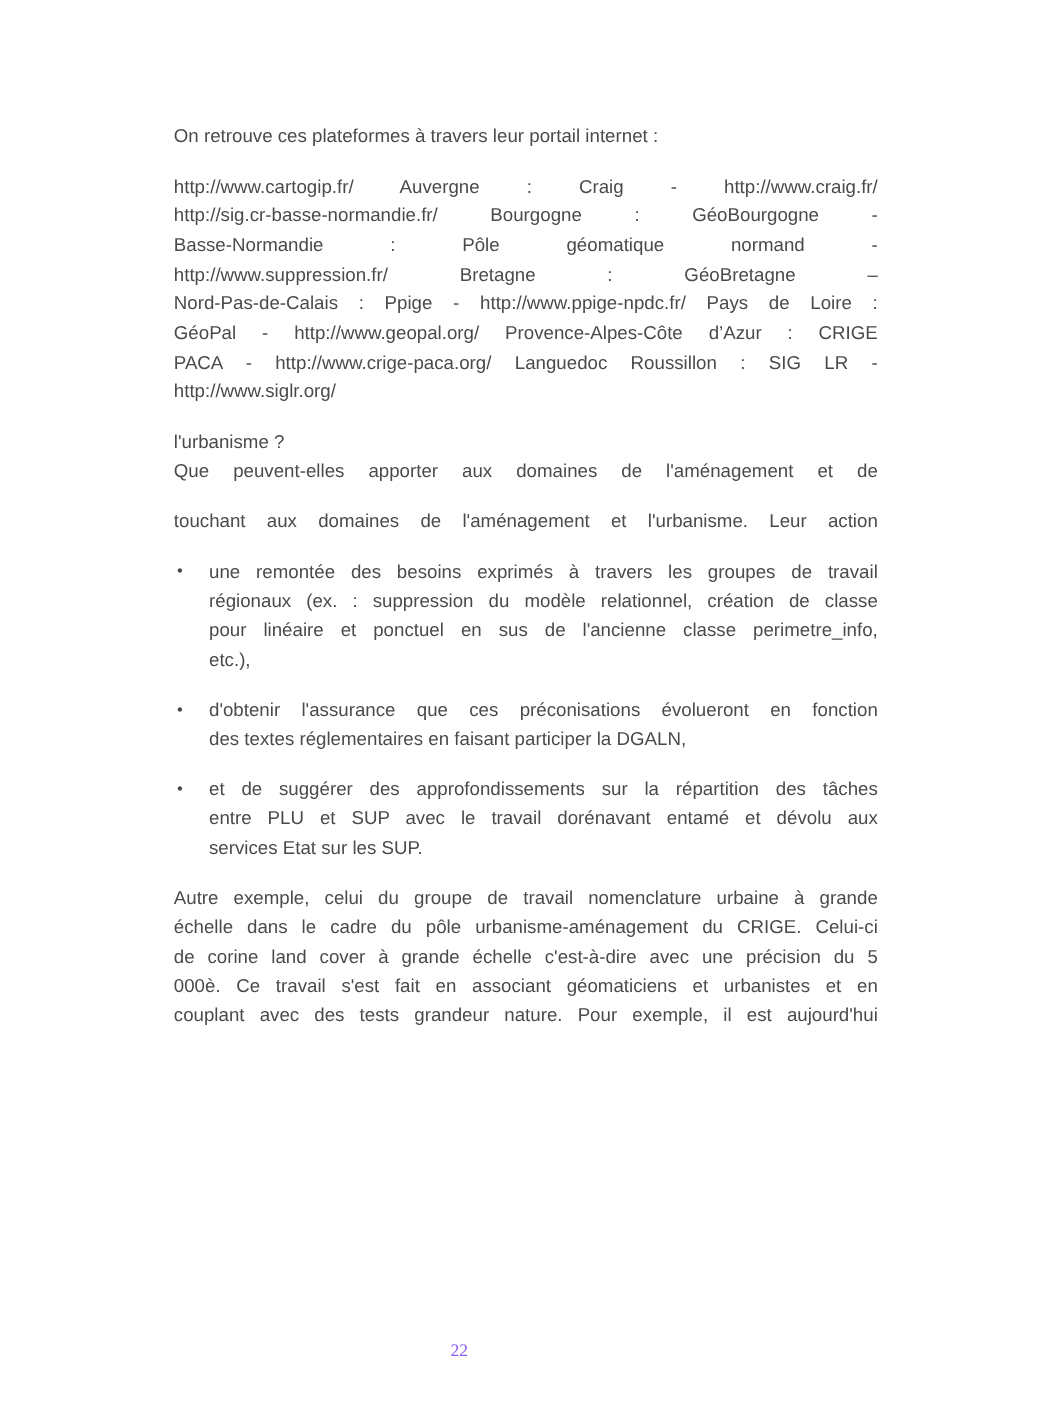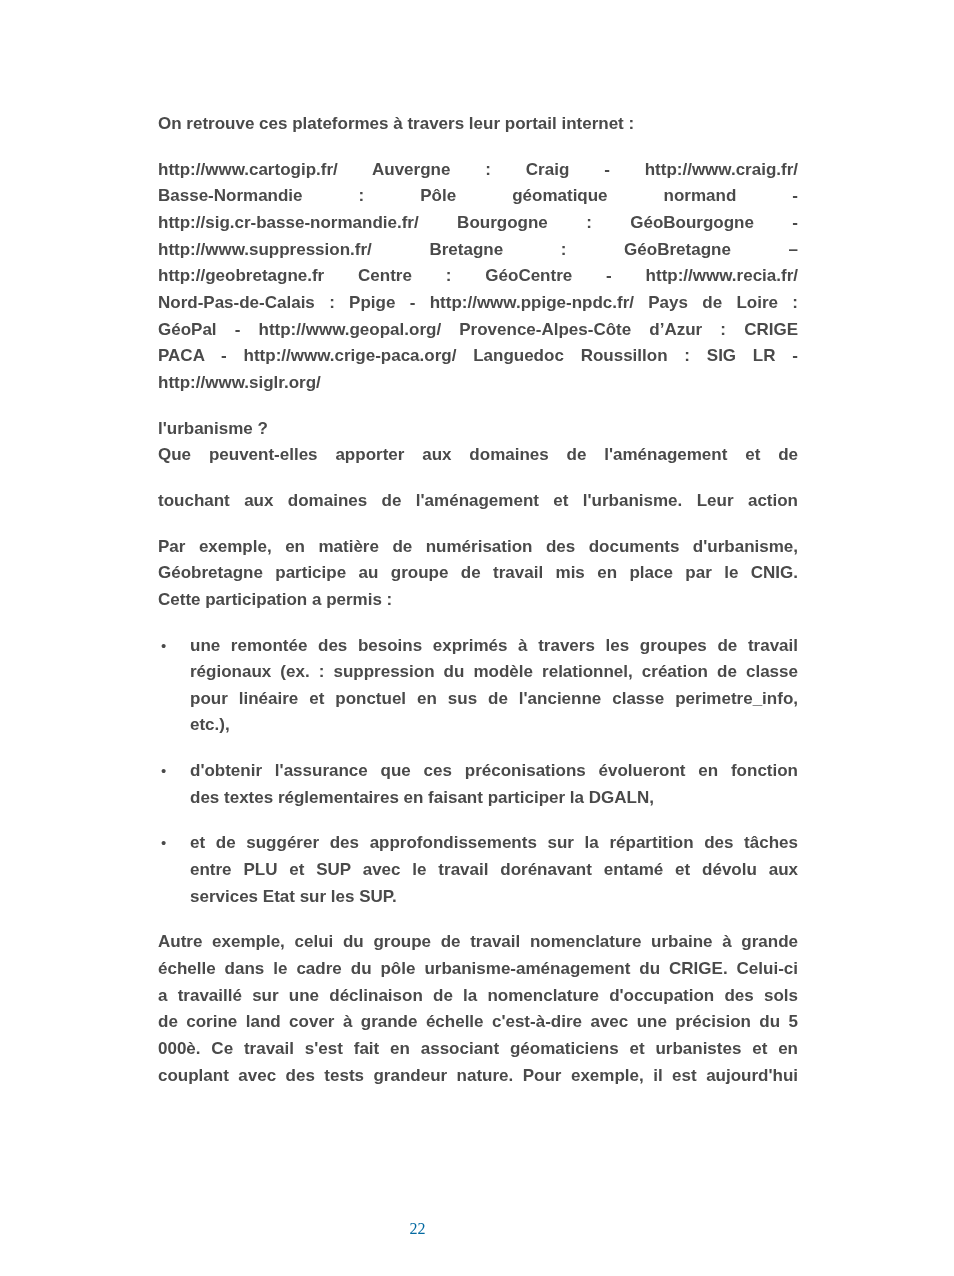--- a/index.html
+++ b/index.html
@@ -29,21 +29,20 @@
   }
   .block {
     margin: 0 0 19px 0;
     padding: 0;
   }
   .line {
     display: block;
     text-align: justify;
     text-align-last: justify;
     white-space: normal;
-    font-weight: bold;
   }
   .line.end {
     text-align-last: left;
   }
   .bullet-list {
     list-style: none;
     margin: 0 0 19px 0;
     padding: 0;
   }
   .bullet-item {
@@ -61,59 +60,53 @@
     font-size: 15px;
   }
   .page-number {
     position: absolute;
     top: 1220px;
     left: 0;
     width: 835px;
     text-align: center;
     font-family: "Liberation Serif", serif;
     font-size: 16px;
-    color: #0369a1;
+    color: #8b5cf6;
   }
 </style>
 </head>
 <body>
 
 <div class="page">
   <div class="content">
 
     <p class="block">
       <span class="line end">On retrouve ces plateformes à travers leur portail internet :</span>
     </p>
 
     <p class="block">
       <span class="line">http://www.cartogip.fr/ Auvergne : Craig - http://www.craig.fr/</span>
+      <span class="line">http://sig.cr-basse-normandie.fr/ Bourgogne : GéoBourgogne -</span>
       <span class="line">Basse-Normandie : Pôle géomatique normand -</span>
-      <span class="line">http://sig.cr-basse-normandie.fr/ Bourgogne : GéoBourgogne -</span>
       <span class="line">http://www.suppression.fr/ Bretagne : GéoBretagne –</span>
-      <span class="line">http://geobretagne.fr Centre : GéoCentre - http://www.recia.fr/</span>
       <span class="line">Nord-Pas-de-Calais : Ppige - http://www.ppige-npdc.fr/ Pays de Loire :</span>
       <span class="line">GéoPal - http://www.geopal.org/ Provence-Alpes-Côte d’Azur : CRIGE</span>
       <span class="line">PACA - http://www.crige-paca.org/ Languedoc Roussillon : SIG LR -</span>
       <span class="line end">http://www.siglr.org/</span>
     </p>
 
     <p class="block">
       <span class="line end">l'urbanisme ?</span>
       <span class="line">Que peuvent-elles apporter aux domaines de l'aménagement et de</span>
     </p>
 
     <p class="block">
       <span class="line">touchant aux domaines de l'aménagement et l'urbanisme. Leur action</span>
     </p>
 
-    <p class="block">
-      <span class="line">Par exemple, en matière de numérisation des documents d'urbanisme,</span>
-      <span class="line">Géobretagne participe au groupe de travail mis en place par le CNIG.</span>
-      <span class="line end">Cette participation a permis :</span>
-    </p>
 
     <ul class="bullet-list">
       <li class="bullet-item">
         <span class="bullet-marker">•</span>
         <span class="line">une remontée des besoins exprimés à travers les groupes de travail</span>
         <span class="line">régionaux (ex. : suppression du modèle relationnel, création de classe</span>
         <span class="line">pour linéaire et ponctuel en sus de l'ancienne classe perimetre_info,</span>
         <span class="line end">etc.),</span>
       </li>
       <li class="bullet-item">
@@ -125,21 +118,20 @@
         <span class="bullet-marker">•</span>
         <span class="line">et de suggérer des approfondissements sur la répartition des tâches</span>
         <span class="line">entre PLU et SUP avec le travail dorénavant entamé et dévolu aux</span>
         <span class="line end">services Etat sur les SUP.</span>
       </li>
     </ul>
 
     <p class="block">
       <span class="line">Autre exemple, celui du groupe de travail nomenclature urbaine à grande</span>
       <span class="line">échelle dans le cadre du pôle urbanisme-aménagement du CRIGE. Celui-ci</span>
-      <span class="line">a travaillé sur une déclinaison de la nomenclature d'occupation des sols</span>
       <span class="line">de corine land cover à grande échelle c'est-à-dire avec une précision du 5</span>
       <span class="line">000è. Ce travail s'est fait en associant géomaticiens et urbanistes et en</span>
       <span class="line">couplant avec des tests grandeur nature. Pour exemple, il est aujourd'hui</span>
     </p>
 
   </div>
 
   <div class="page-number">22</div>
 </div>
 

